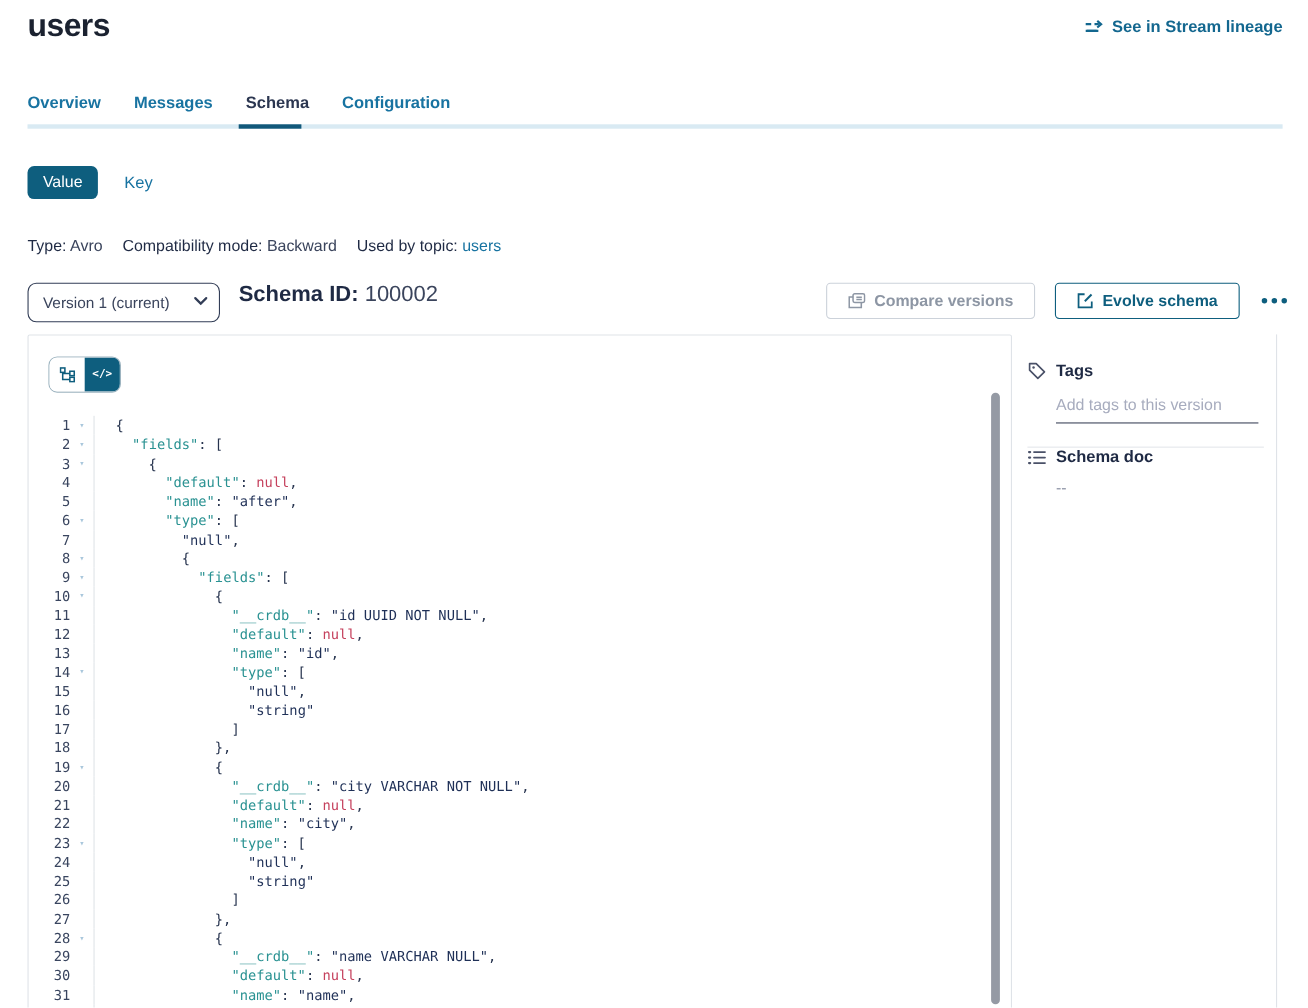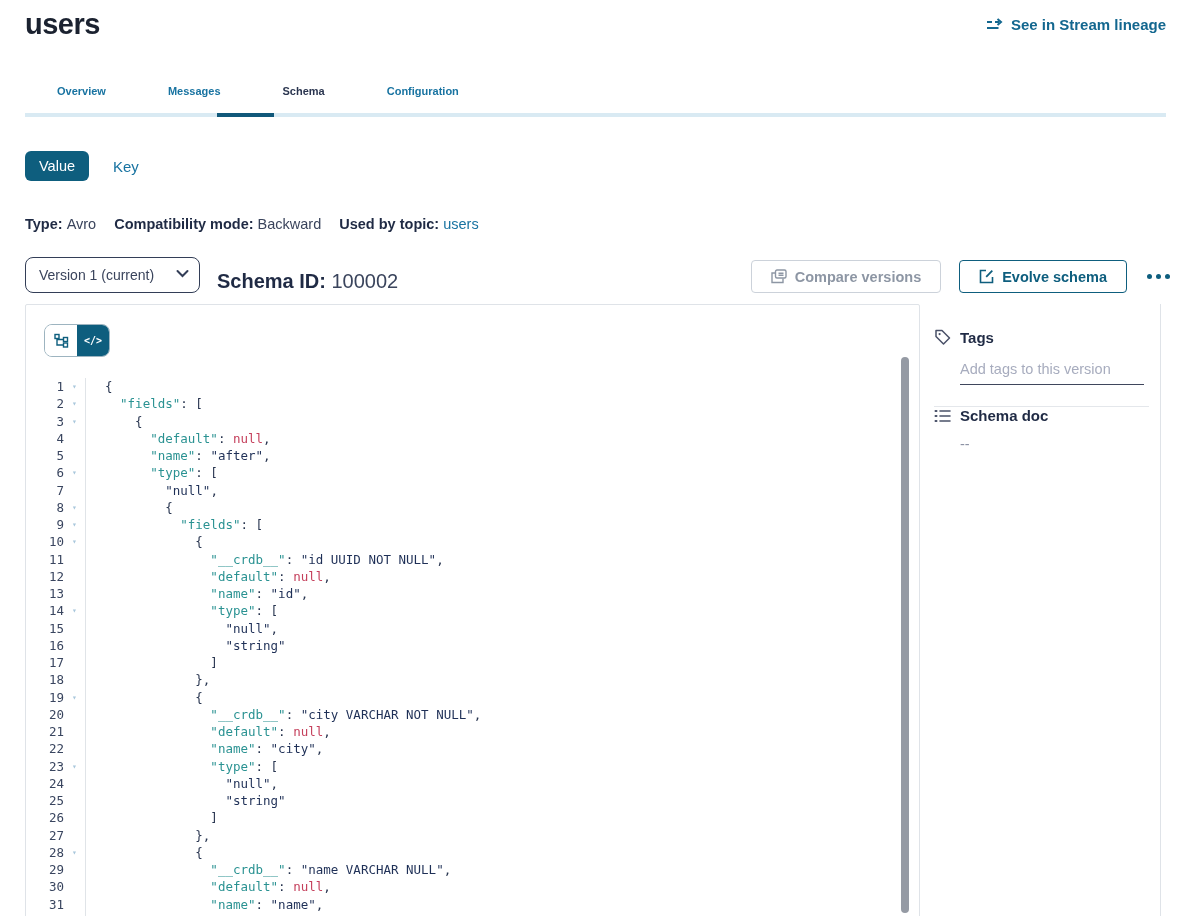--- a/index.html
+++ b/index.html
@@ -12,39 +12,39 @@
   .page { width:1189px; height:916px; overflow:hidden; position:relative; }
 
   
   .hdr { display:flex; justify-content:space-between; align-items:flex-start; padding:8px 23px 0 25px; }
   .hdr h1 { font-size:29px; font-weight:bold; color:#1b2230; letter-spacing:-0.5px; }
   .lineage-link { display:flex; align-items:center; gap:7px; margin-top:8px;
     color:#13678f; font-size:15px; font-weight:bold; text-decoration:none; cursor:pointer; }
 
   
   .tabs { display:flex; gap:30px; margin:44px 25px 0 25px; }
-  .tab { font-size:11px; font-weight:bold; color:#1873a1; text-decoration:none; cursor:pointer; padding-bottom:16px;margin-left:32px; }
+  .tab { font-size:15px; font-weight:bold; color:#1873a1; text-decoration:none; cursor:pointer; padding-bottom:11px; }
   .tab.active { color:#2b3650; }
   .tabbar { position:relative; height:4px; background:#d9eaf3; margin:0 23px 0 25px; }
   .tabbar .active-ind { position:absolute; left:192px; top:0; width:57px; height:4px; background:#11587a; }
 
   
   .vk-row { display:flex; align-items:center; margin:34px 0 0 25px; }
   .vk-value { background:#0e5e7e; color:#fff; font-size:14.5px; border:none; border-radius:6px;
     padding:7px 14px; cursor:pointer; font-family:inherit; }
   .vk-key { color:#1873a1; font-size:15px; margin-left:24px; text-decoration:none; cursor:pointer; }
 
   
   .meta { display:flex; gap:18px; margin:35px 0 0 25px; font-size:14.5px; }
   .meta-item { color:#3a445c; }
-  .meta-label { font-weight:bold; color:#1f2a44; }
+  .meta-label { font-weight:normal; color:#1f2a44; }
   .meta-value.link { color:#1873a1; cursor:pointer; }
 
   
-  .controls { display:flex; align-items:flex-end; margin:25px 17px 0 25px; }
+  .controls { display:flex; align-items:flex-start; margin:25px 17px 0 25px; }
   .select-wrap { position:relative; width:175px; height:36px; }
   .version-select { width:100%; height:100%; appearance:none; -webkit-appearance:none;
     border:1px solid #333e57; border-radius:8px; background:#fff; color:#3a445c;
     font-size:14px; font-family:inherit; padding:0 30px 0 13px; cursor:pointer; }
   .select-chev { position:absolute; right:11px; top:12px; pointer-events:none; }
   .schema-id { margin-left:17px; font-size:20px; color:#3a445c; }
   .schema-id b { color:#1f2a44; }
   .ctrl-right { margin-left:auto; display:flex; align-items:center; gap:18px; }
   .btn { display:flex; align-items:center; gap:8px; height:33px; padding:0 19px; border-radius:4px;
     font-size:14.5px; font-weight:bold; font-family:inherit; background:#fff; cursor:pointer; }

